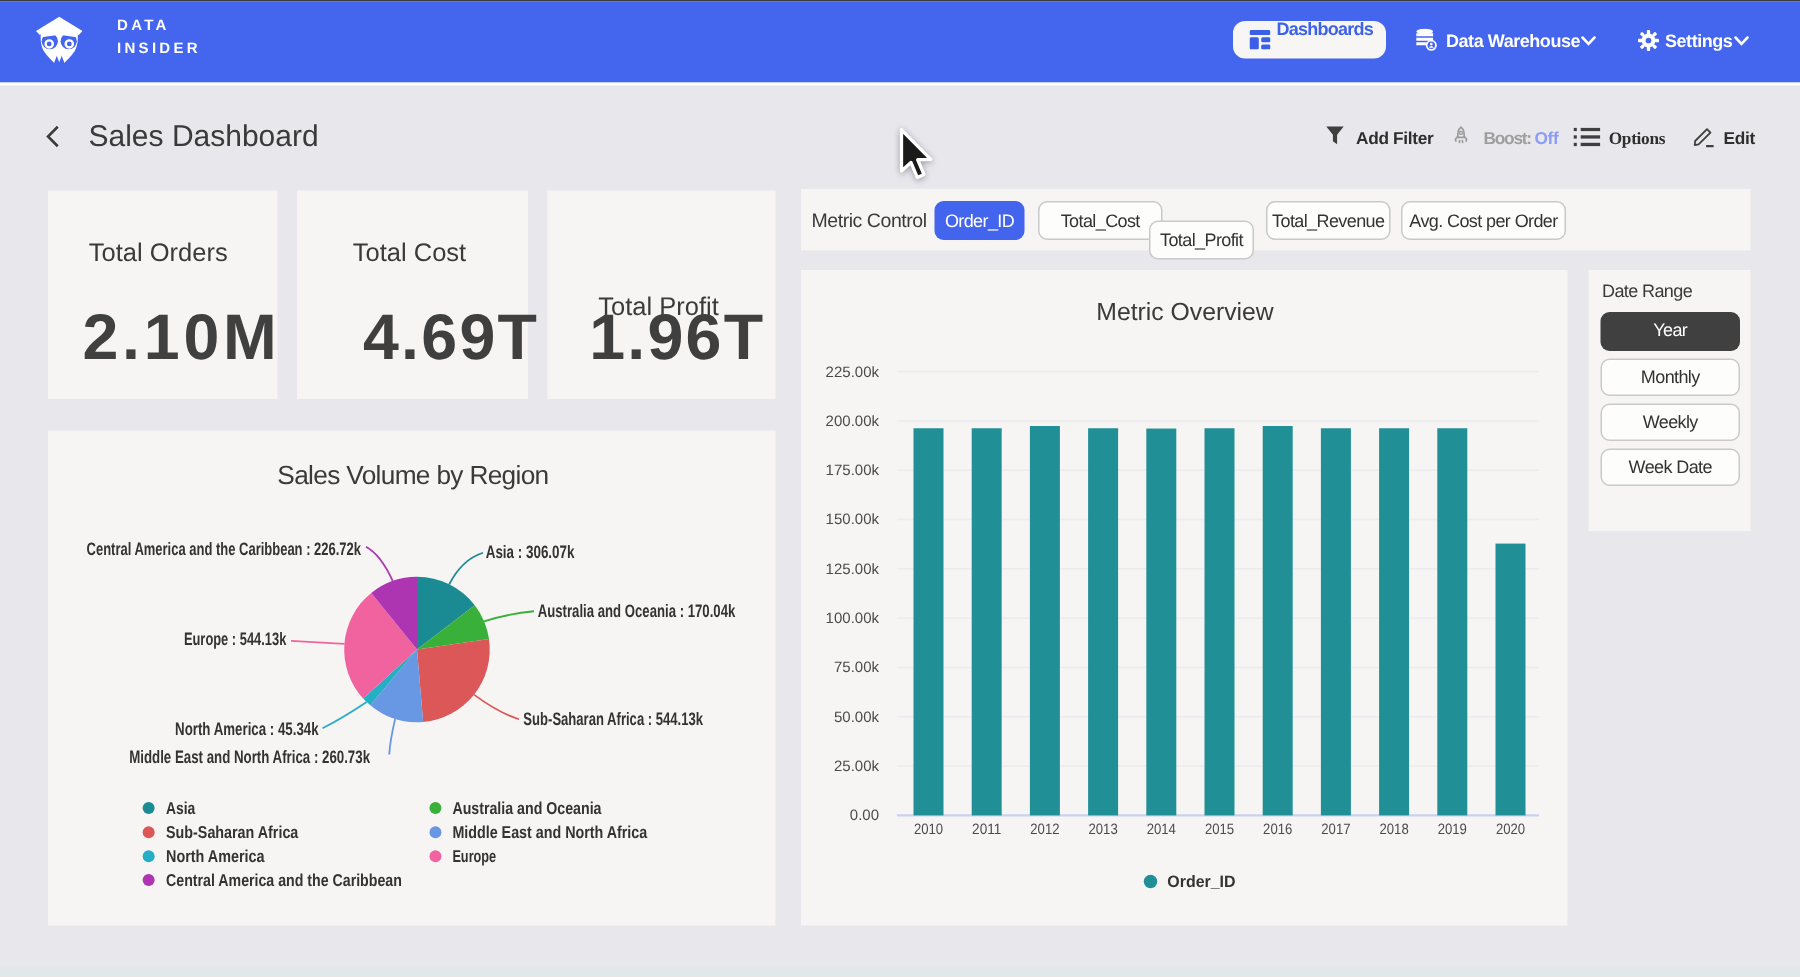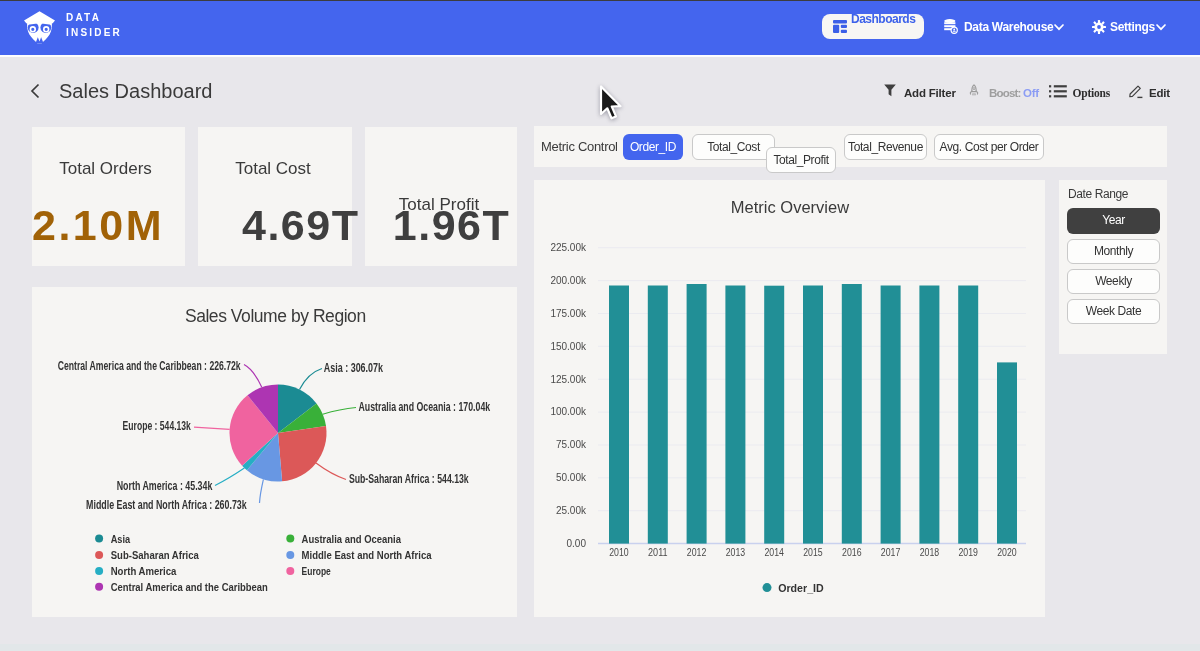--- a/index.html
+++ b/index.html
@@ -25,21 +25,21 @@
   <path d="M15.5 4 L25 11.5 L6 11.5 Z" fill="#fff"></path>
   <circle cx="9.2" cy="17.5" r="5.4" fill="#4465ee"></circle>
   <circle cx="21.8" cy="17.5" r="5.4" fill="#4465ee"></circle>
   <path d="M15.5 9.5 L15.5 13.2 L3.8 14.8 L2.8 11.2 Z" fill="#fff"></path>
   <path d="M15.5 9.5 L15.5 13.2 L27.2 14.8 L28.2 11.2 Z" fill="#fff"></path>
   <circle cx="8.8" cy="19.3" r="2.4" fill="none" stroke="#fff" stroke-width="1.6"></circle>
   <circle cx="22.2" cy="19.3" r="2.4" fill="none" stroke="#fff" stroke-width="1.6"></circle>
   <path d="M11.4 33.6 L15.5 23 L19.6 33.6 Z" fill="#4465ee"></path>
   <path d="M15.5 21.8 L17.9 25.2 L15.5 31.5 L13.1 25.2 Z" fill="#fff"></path>
 </svg>
-<div class="abs" style="left:66px;top:10px;color:#fff;font-size:10px;font-weight:bold;letter-spacing:2.2px;line-height:15px;">DATA<br>INSIDER</div>
+<div class="abs" style="left:78px;top:10px;color:#fff;font-size:10px;font-weight:bold;letter-spacing:2.2px;line-height:15px;">DATA<br>INSIDER</div>
 
 <div class="abs" style="left:822px;top:14px;width:102px;height:25px;background:#f7f6f4;border-radius:8px;"></div>
 <svg class="abs" style="left:833px;top:20px;" width="14" height="13" viewBox="0 0 14 13">
   <rect x="0" y="0" width="14" height="3.4" rx="1" fill="#3b5fe8"></rect>
   <rect x="0" y="4.8" width="6.2" height="8.2" rx="1" fill="#3b5fe8"></rect>
   <rect x="7.8" y="4.8" width="6.2" height="3.3" rx="1" fill="#3b5fe8"></rect>
   <rect x="7.8" y="9.7" width="6.2" height="3.3" rx="1" fill="#3b5fe8"></rect>
 </svg>
 <div class="nvt" style="left:851px;top:12px;color:#3c61ea;letter-spacing:-0.5px;">Dashboards</div>
 
@@ -119,21 +119,21 @@
   <path d="M8.4 13.4 h5" stroke="#3f3f3f" stroke-width="1.4"></path>
 </svg>
 <div class="ctl" style="left:1149px;top:86.5px;">Edit</div>
 
 <div class="card" style="left:32px;top:127px;width:153px;height:139px;"></div>
 <div class="card" style="left:198px;top:127px;width:154px;height:139px;"></div>
 <div class="card" style="left:365px;top:127px;width:152px;height:139px;"></div>
 <div class="abs" style="left:29px;top:159.6px;width:153px;text-align:center;color:#3a3a3a;font-size:17px;line-height:17px;">Total Orders</div>
 <div class="abs" style="left:196px;top:159.6px;width:154px;text-align:center;color:#3a3a3a;font-size:17px;line-height:17px;">Total Cost</div>
 <div class="abs" style="left:363px;top:159.6px;width:152px;text-align:center;color:#3a3a3a;font-size:17px;line-height:17px;margin-top:36px;">Total Profit</div>
-<div class="abs" style="left:32px;top:204.4px;width:155px;text-align:left;color:#a16207;font-size:43px;line-height:43px;font-weight:bold;letter-spacing:2.5px;">2.10M</div>
+<div class="abs" style="left:32px;top:204.4px;width:155px;text-align:right;color:#404040;font-size:43px;line-height:43px;font-weight:bold;letter-spacing:2.5px;">2.10M</div>
 <div class="abs" style="left:198px;top:204.4px;width:156px;text-align:center;color:#3f3f3f;font-size:43px;line-height:43px;font-weight:bold;letter-spacing:1.5px;padding-left:44px;">4.69T</div>
 <div class="abs" style="left:365px;top:204.4px;width:154px;text-align:center;color:#3f3f3f;font-size:43px;line-height:43px;font-weight:bold;letter-spacing:1.5px;padding-left:19px;">1.96T</div>
 
 <div class="card" style="left:32px;top:287px;width:485px;height:330px;"></div>
 <svg class="abs" style="left:32px;top:287px;" width="485" height="330" viewBox="0 0 485 330">
   <text x="243.3" y="35.4" text-anchor="middle" font-size="17.5" fill="#3a3a3a" style="letter-spacing:-0.45px">Sales Volume by Region</text>
   <path d="M246 146 L246.0 97.5 A48.5 48.5 0 0 1 284.5 116.5 Z" fill="#1b8b93"></path>
   <path d="M246 146 L284.5 116.5 A48.5 48.5 0 0 1 294.0 139.0 Z" fill="#39b039"></path>
   <path d="M246 146 L294.0 139.0 A48.5 48.5 0 0 1 250.1 194.3 Z" fill="#dc5858"></path>
   <path d="M246 146 L250.1 194.3 A48.5 48.5 0 0 1 214.9 183.2 Z" fill="#6897e3"></path>

